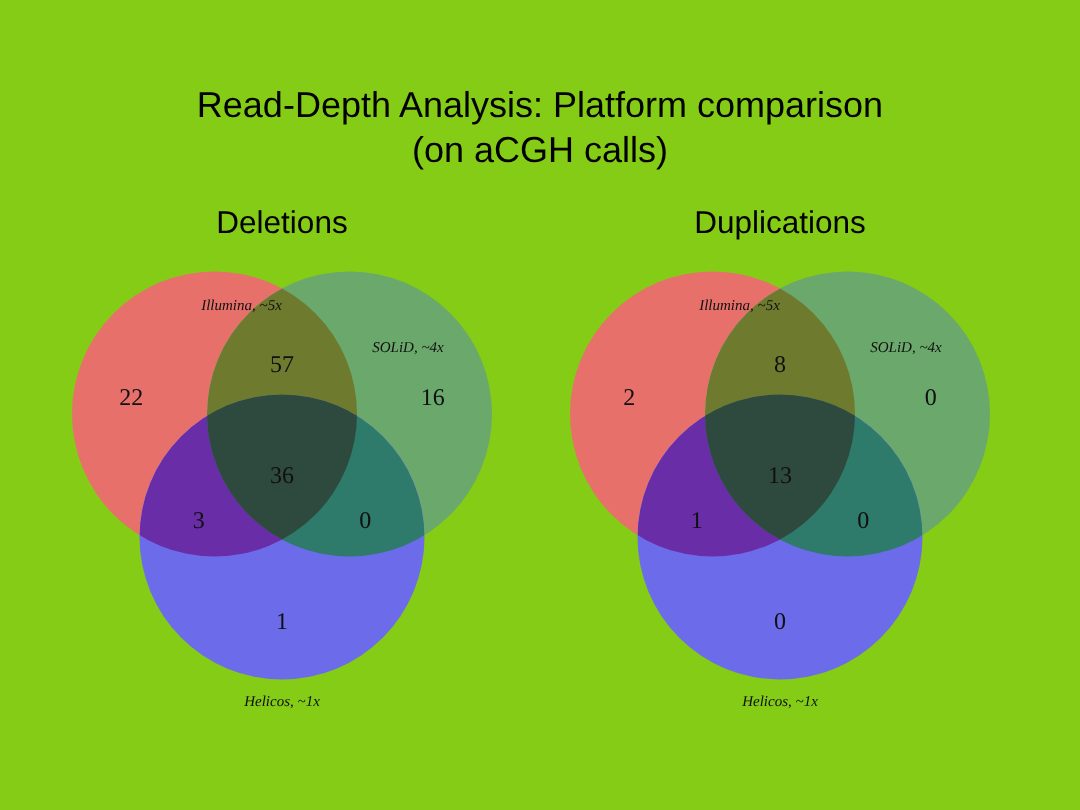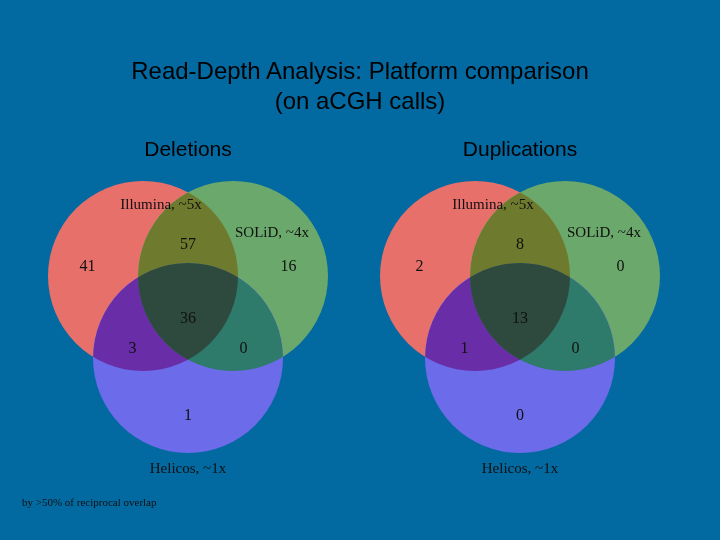--- a/index.html
+++ b/index.html
@@ -14,21 +14,21 @@
     position: relative;
     overflow: hidden;
     font-family: "Liberation Sans", sans-serif;
     color: #000000;
   }
   .slide {
     position: absolute;
     left: 0; top: 0;
     width: 720px;
     height: 540px;
-    background: #0369a1;
+    background: #84cc16;
   }
 
   
   .title-block {
     position: absolute;
     left: 0;
     top: 56px;
     width: 720px;
     text-align: center;
     font-family: "Liberation Sans", sans-serif;
@@ -81,21 +81,21 @@
     pointer-events: none;
   }
   .vlabel, .vnum {
     position: absolute;
     font-family: "Liberation Serif", serif;
     color: #101010;
     white-space: nowrap;
     transform: translate(-50%, -50%);
     text-align: center;
   }
-  .vlabel { font-size: 15px; }
+  .vlabel { font-size: 10px; font-style: italic; }
   .vnum   { font-size: 16px; }
 
   
   .lbl-illumina { left: 41%;  top: 10.0%; }
   .lbl-solid    { left: 78%;  top: 19.0%; }
   .lbl-helicos  { left: 50%;  top: 93.0%; }
 
   .num-a   { left: 16.5%; top: 29.5%; }  
   .num-b   { left: 83.5%; top: 29.5%; }  
   .num-c   { left: 50.0%; top: 76.5%; }  
@@ -158,21 +158,21 @@
           <g clip-path="url(#clipB-L)">
             <circle cx="150" cy="186" r="95" fill="#2e4a3e" clip-path="url(#clipC-L)"></circle>
           </g>
         </g>
       </g>
     </svg>
     <div class="venn-text">
       <span class="vlabel lbl-illumina">Illumina, ~5x</span>
       <span class="vlabel lbl-solid">SOLiD, ~4x</span>
       <span class="vlabel lbl-helicos">Helicos, ~1x</span>
-      <span class="vnum num-a">41</span>
+      <span class="vnum num-a">22</span>
       <span class="vnum num-b">16</span>
       <span class="vnum num-c">1</span>
       <span class="vnum num-ab">57</span>
       <span class="vnum num-ac">3</span>
       <span class="vnum num-bc">0</span>
       <span class="vnum num-abc">36</span>
     </div>
   </div>
 
   <div class="venn-panel" id="venn-duplications">
@@ -213,15 +213,14 @@
       <span class="vnum num-a">2</span>
       <span class="vnum num-b">0</span>
       <span class="vnum num-c">0</span>
       <span class="vnum num-ab">8</span>
       <span class="vnum num-ac">1</span>
       <span class="vnum num-bc">0</span>
       <span class="vnum num-abc">13</span>
     </div>
   </div>
 
-  <div class="footnote">by &gt;50% of reciprocal overlap</div>
 
 </div>
 
 </body></html>

